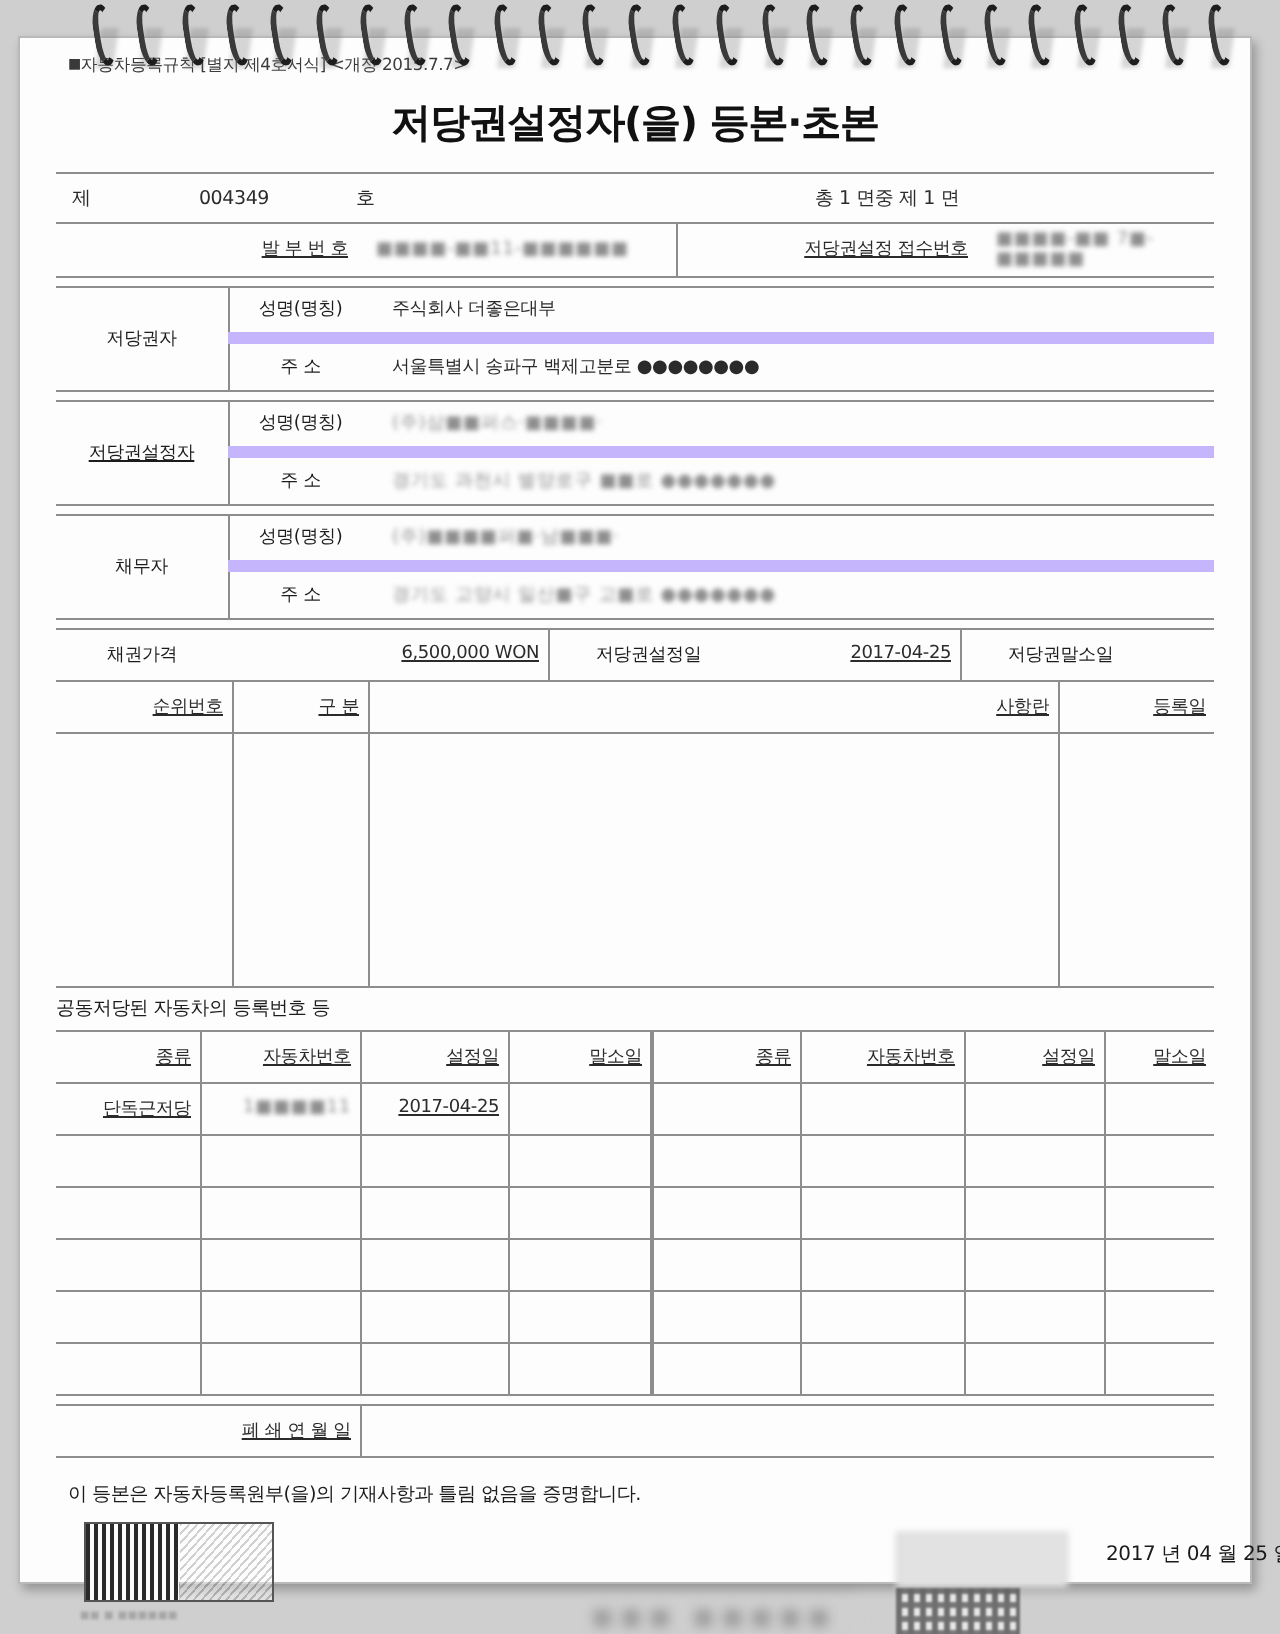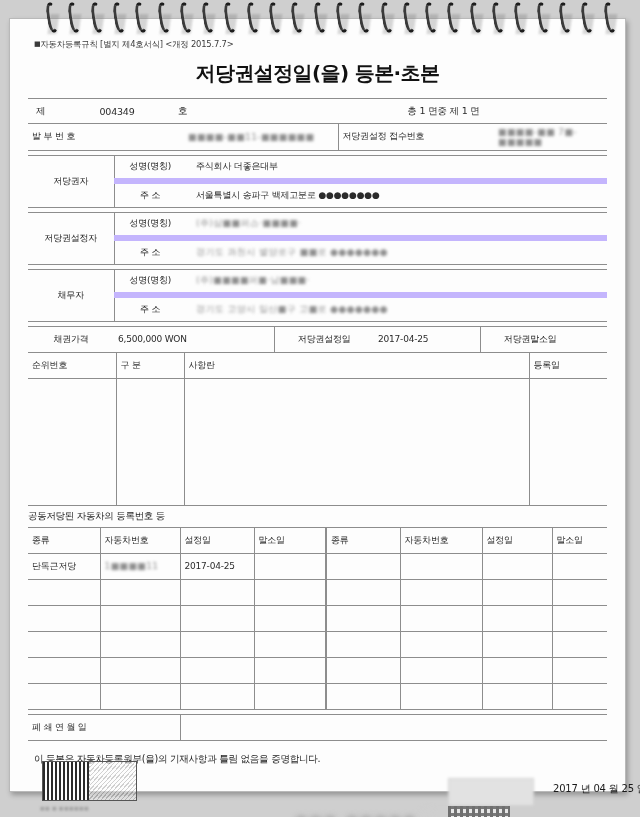--- a/index.html
+++ b/index.html
@@ -15,21 +15,21 @@
   #scene { position: relative; width: 640px; height: 817px; background: #cfcfcf; }
 
   .page {
     position: absolute;
     left: 9px; top: 18px;
     width: 617px; height: 774px;
     background: #fdfdfd;
     border: 1px solid #b9b9b9;
     box-shadow: 2px 3px 5px rgba(0,0,0,.28);
   }
-  .page-inner { position: absolute; inset: 0; padding: 20px 18px 0 18px; }
+  .page-inner { position: absolute; inset: 0; padding: 8px 18px 0 18px; }
 
   
   .spiral { position: absolute; left: 0; top: 0; width: 640px; height: 44px; z-index: 40; }
   .coil {
     position: absolute; top: 2px; width: 13px; height: 34px;
   }
   .coil i {
     position: absolute; left: 1px; top: 0;
     width: 10px; height: 31px;
     border: 3px solid #1d1d1d;
@@ -58,21 +58,21 @@
     letter-spacing: -.6px;
     color: #111;
     margin: 10px 0 11px 0;
   }
 
   
   table { width: 100%; border-collapse: collapse; table-layout: fixed; }
   td { font-size: 9px; color: #2b2b2b; padding: 0 4px; height: 26px; vertical-align: middle; letter-spacing: -.2px; }
   .lbl { text-align: center; color: #1c1c1c; }
   .val { text-align: left; padding-left: 10px; }
-  .ctr { text-align: left; }
+  .ctr { text-align: right; text-decoration: underline; }
   .bt { border-top: 1px solid #8d8d8d; }
   .bb { border-bottom: 1px solid #8d8d8d; }
   .br { border-right: 1px solid #8d8d8d; }
   .thin { border-bottom: 6px solid #c4b5fd; }
 
   
   .numline { width: 100%; border-collapse: collapse; }
   .numline td { height: 25px; font-size: 9.5px; }
 
   
@@ -158,21 +158,21 @@
 
 <div id="scene">
 
   <div class="page">
     <div class="page-inner">
 
       <div class="formcode">
         <span class="sq">■</span><span>자동차등록규칙 [별지 제4호서식]  &lt;개정 2015.7.7&gt;</span>
       </div>
 
-      <div class="doctitle">저당권설정일(을) 등본·초본</div>
+      <div class="doctitle">저당권설정자(을) 등본·초본</div>
 
       <table class="numline">
         <tbody>
             <tr>
           <td class="bt bb" style="width:34px;text-align:left;padding-left:8px;">제</td>
           <td class="bt bb" style="width:110px;text-align:center;">004349</td>
           <td class="bt bb" style="width:120px;text-align:left;padding-left:6px;">호</td>
           <td class="bt bb" style="text-align:center;padding-right:16px;">총   1   면중 제   1   면</td>
         </tr>
       </tbody>
@@ -199,21 +199,21 @@
         <tr>
           <td class="bb lbl">주  소</td>
           <td class="bb val">서울특별시 송파구 백제고분로 ●●●●●●●●</td>
         </tr>
       </tbody>
         </table>
 
       <table style="margin-top:4px;">
         <tbody>
             <tr>
-          <td class="bt bb lbl" rowspan="2" style="width:86px;border-right:1px solid #8d8d8d;">저당권설정자</td>
+          <td class="bt bb lbl" rowspan="2" style="width:86px;border-right:1px solid #8d8d8d;text-decoration:underline;">저당권설정자</td>
           <td class="bt thin lbl" style="width:72px;">성명(명칭)</td>
           <td class="bt thin val"><span class="redact">(주)삼■■퍼스·■■■■·</span></td>
         </tr>
         <tr>
           <td class="bb lbl">주  소</td>
           <td class="bb val"><span class="redact">경기도 과천시 별양로구 ■■로 ●●●●●●●</span></td>
         </tr>
       </tbody>
         </table>
 

